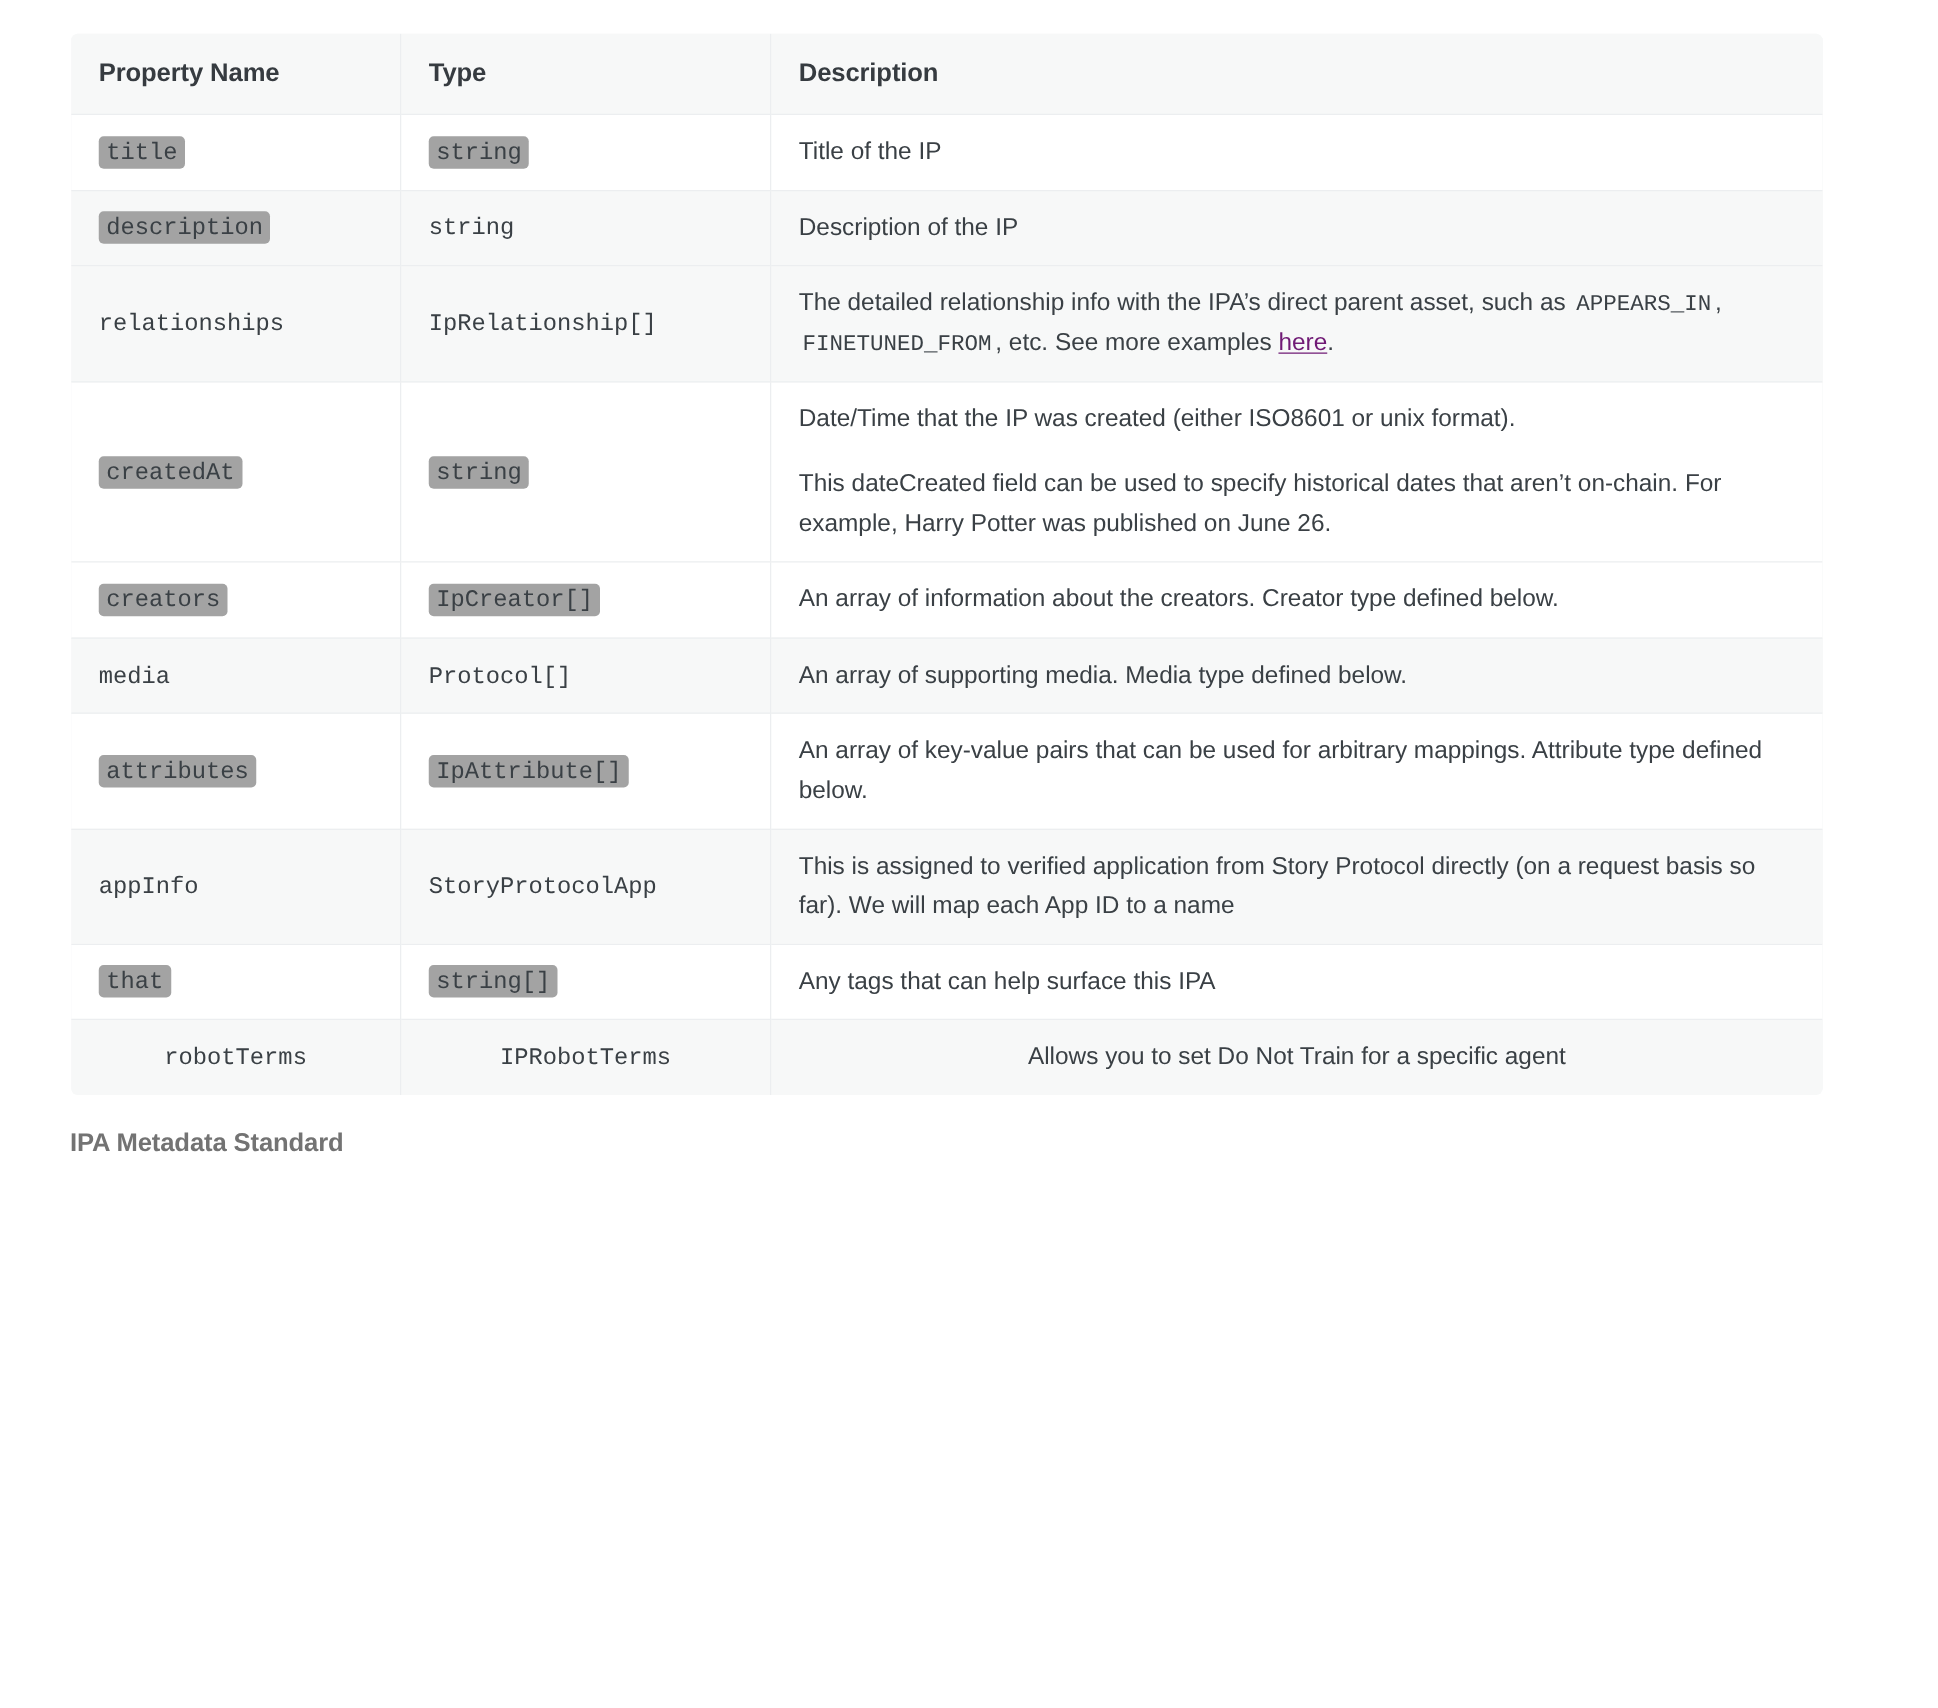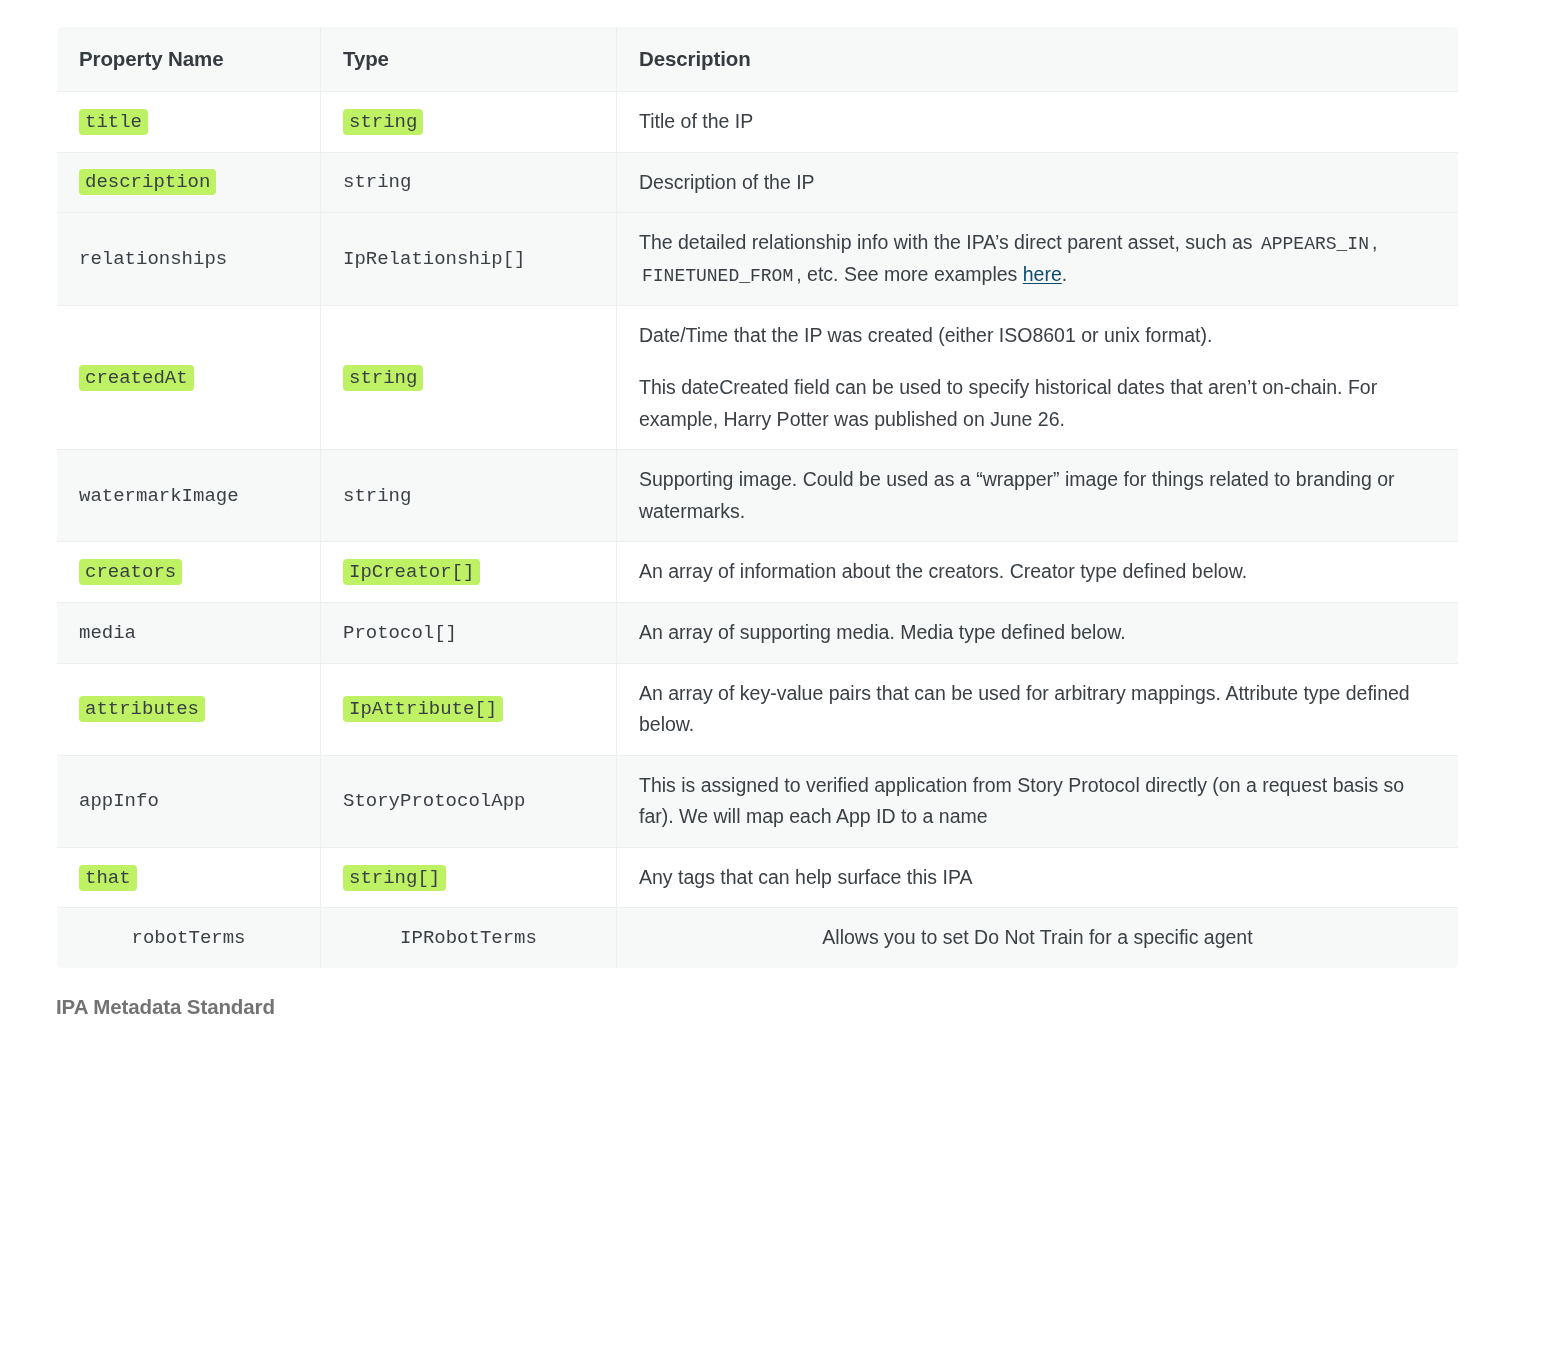--- a/index.html
+++ b/index.html
@@ -74,21 +74,21 @@
   td.prop, td.type {
     font-family: "Liberation Mono", "DejaVu Sans Mono", monospace;
     font-size: 19px;
     color: #3a4045;
     white-space: nowrap;
   }
   td.prop { padding-left: 26px; }
   td.type { padding-left: 32px; }
 
   code.codechip {
-    background: #bef264;
+    background: #a3a3a3;
     border-radius: 4px;
     padding: 2px 6px;
     font-family: "Liberation Mono", "DejaVu Sans Mono", monospace;
     font-size: 19px;
     color: #3a4045;
   }
   code.codeplain {
     background: transparent;
     padding: 2px 0;
     font-family: "Liberation Mono", "DejaVu Sans Mono", monospace;
@@ -111,21 +111,21 @@
 
   td.desc code.inline {
     font-family: "Liberation Mono", "DejaVu Sans Mono", monospace;
     font-size: 18px;
     background: transparent;
     color: #3a4045;
     padding: 0 3px;
   }
 
   a.doclink {
-    color: #0c4a6e;
+    color: #701a75;
     text-decoration: underline;
     text-underline-offset: 2px;
   }
 
   .caption {
     margin-left: 56px;
     margin-top: 26px;
     font-size: 20.5px;
     font-weight: bold;
     color: #737373;
@@ -174,27 +174,20 @@
             </td>
           </tr>
           <tr class="row-white">
             <td class="prop"><code class="codechip">createdAt</code></td>
             <td class="type"><code class="codechip">string</code></td>
             <td class="desc">
               <p>Date/Time that the IP was created (either ISO8601 or unix format).</p>
               <p>This dateCreated field can be used to specify historical dates that aren’t on-chain. For example, Harry Potter was published on June 26.</p>
             </td>
           </tr>
-          <tr class="row-grey">
-            <td class="prop"><code class="codeplain">watermarkImage</code></td>
-            <td class="type"><code class="codeplain">string</code></td>
-            <td class="desc">
-              <p>Supporting image. Could be used as a “wrapper” image for things related to branding or watermarks.</p>
-            </td>
-          </tr>
           <tr class="row-white">
             <td class="prop"><code class="codechip">creators</code></td>
             <td class="type"><code class="codechip">IpCreator[]</code></td>
             <td class="desc">
               <p>An array of information about the creators. Creator type defined below.</p>
             </td>
           </tr>
           <tr class="row-grey">
             <td class="prop"><code class="codeplain">media</code></td>
             <td class="type"><code class="codeplain">Protocol[]</code></td>

